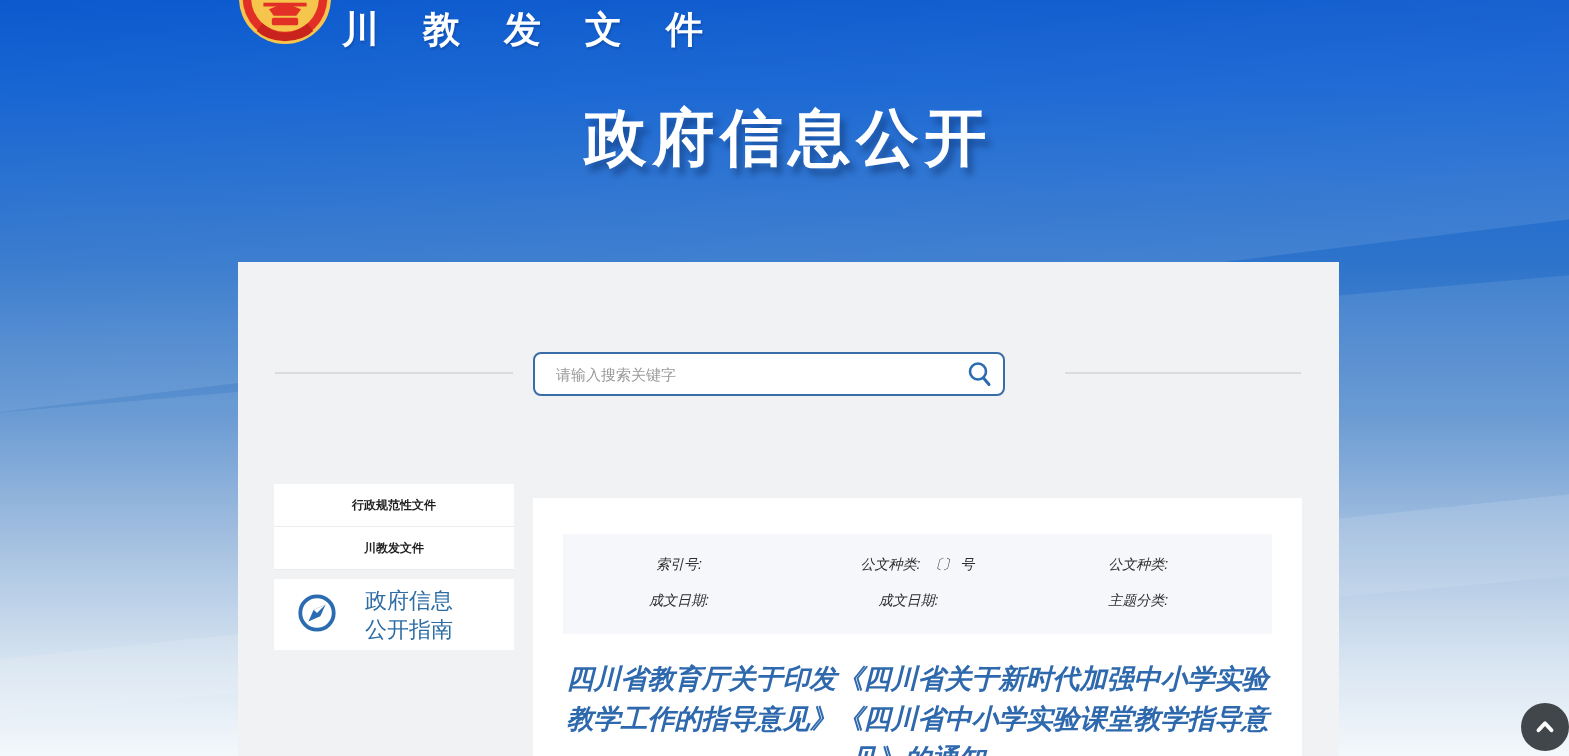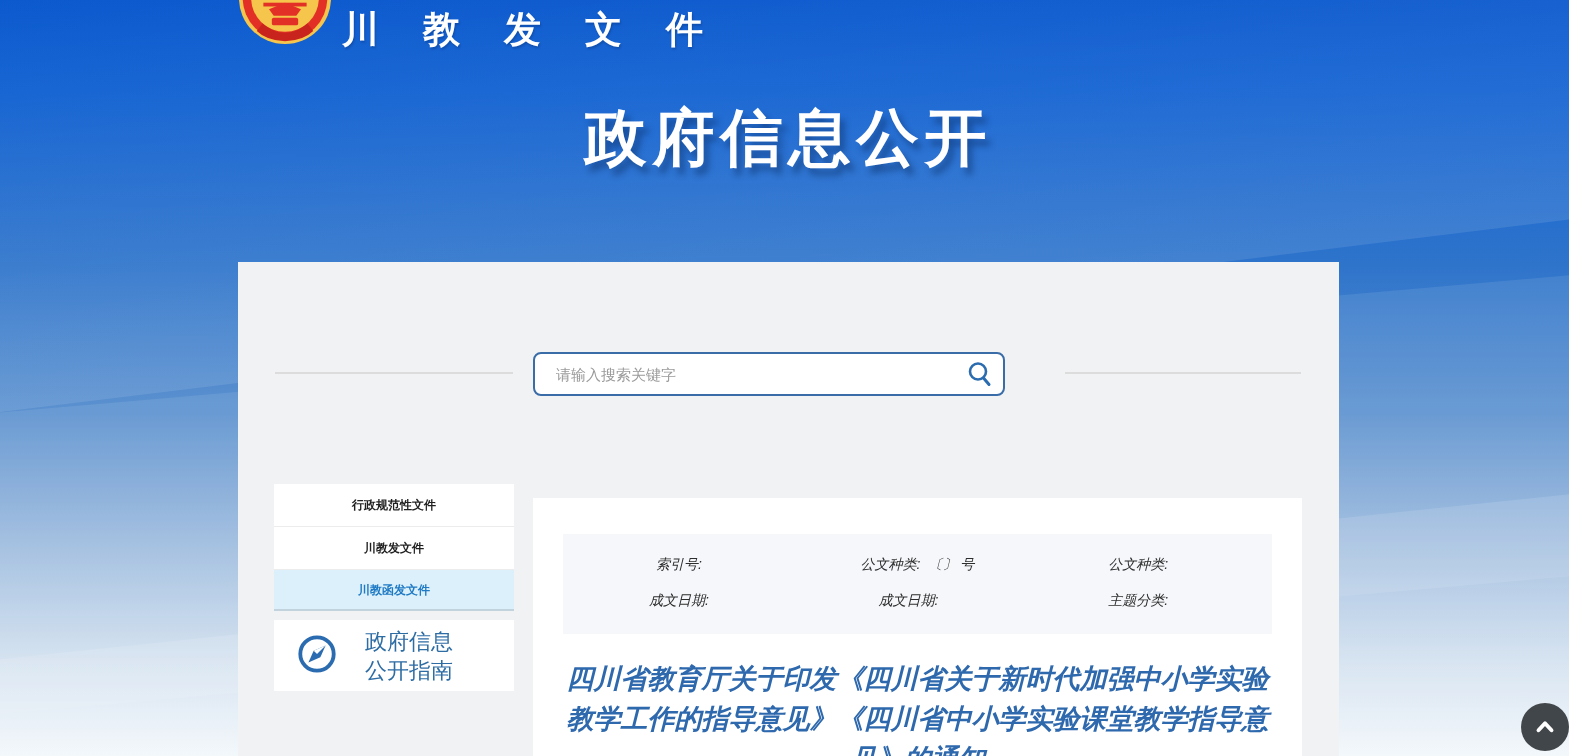--- a/index.html
+++ b/index.html
@@ -139,21 +139,20 @@
         <circle cx="12" cy="11.5" r="8" fill="none" stroke="#2b6cb0" stroke-width="2.6"></circle>
         <path d="M17.5 18 L23 24.5" fill="none" stroke="#2b6cb0" stroke-width="3" stroke-linecap="round"></path>
       </svg>
     </button>
   </div>
 
   <div class="sidebar">
     <div class="sidebar-menu">
       <div class="menu-item">行政规范性文件</div>
       <div class="menu-item">川教发文件</div>
-      <div class="menu-item active">川教函发文件</div>
     </div>
     <div class="sidebar-gap"></div>
     <div class="guide-block">
       <span>
         <svg width="42" height="42" viewBox="0 0 44 44">
           <circle cx="22" cy="22" r="17.5" fill="none" stroke="#2b6cb0" stroke-width="4"></circle>
           <path d="M31 13 L18.5 18.5 L13 31 L25.5 25.5 Z" fill="#2b6cb0"></path>
           <path d="M31 13 L18.5 18.5 L22 22 Z" fill="#ffffff"></path>
         </svg>
       </span>

